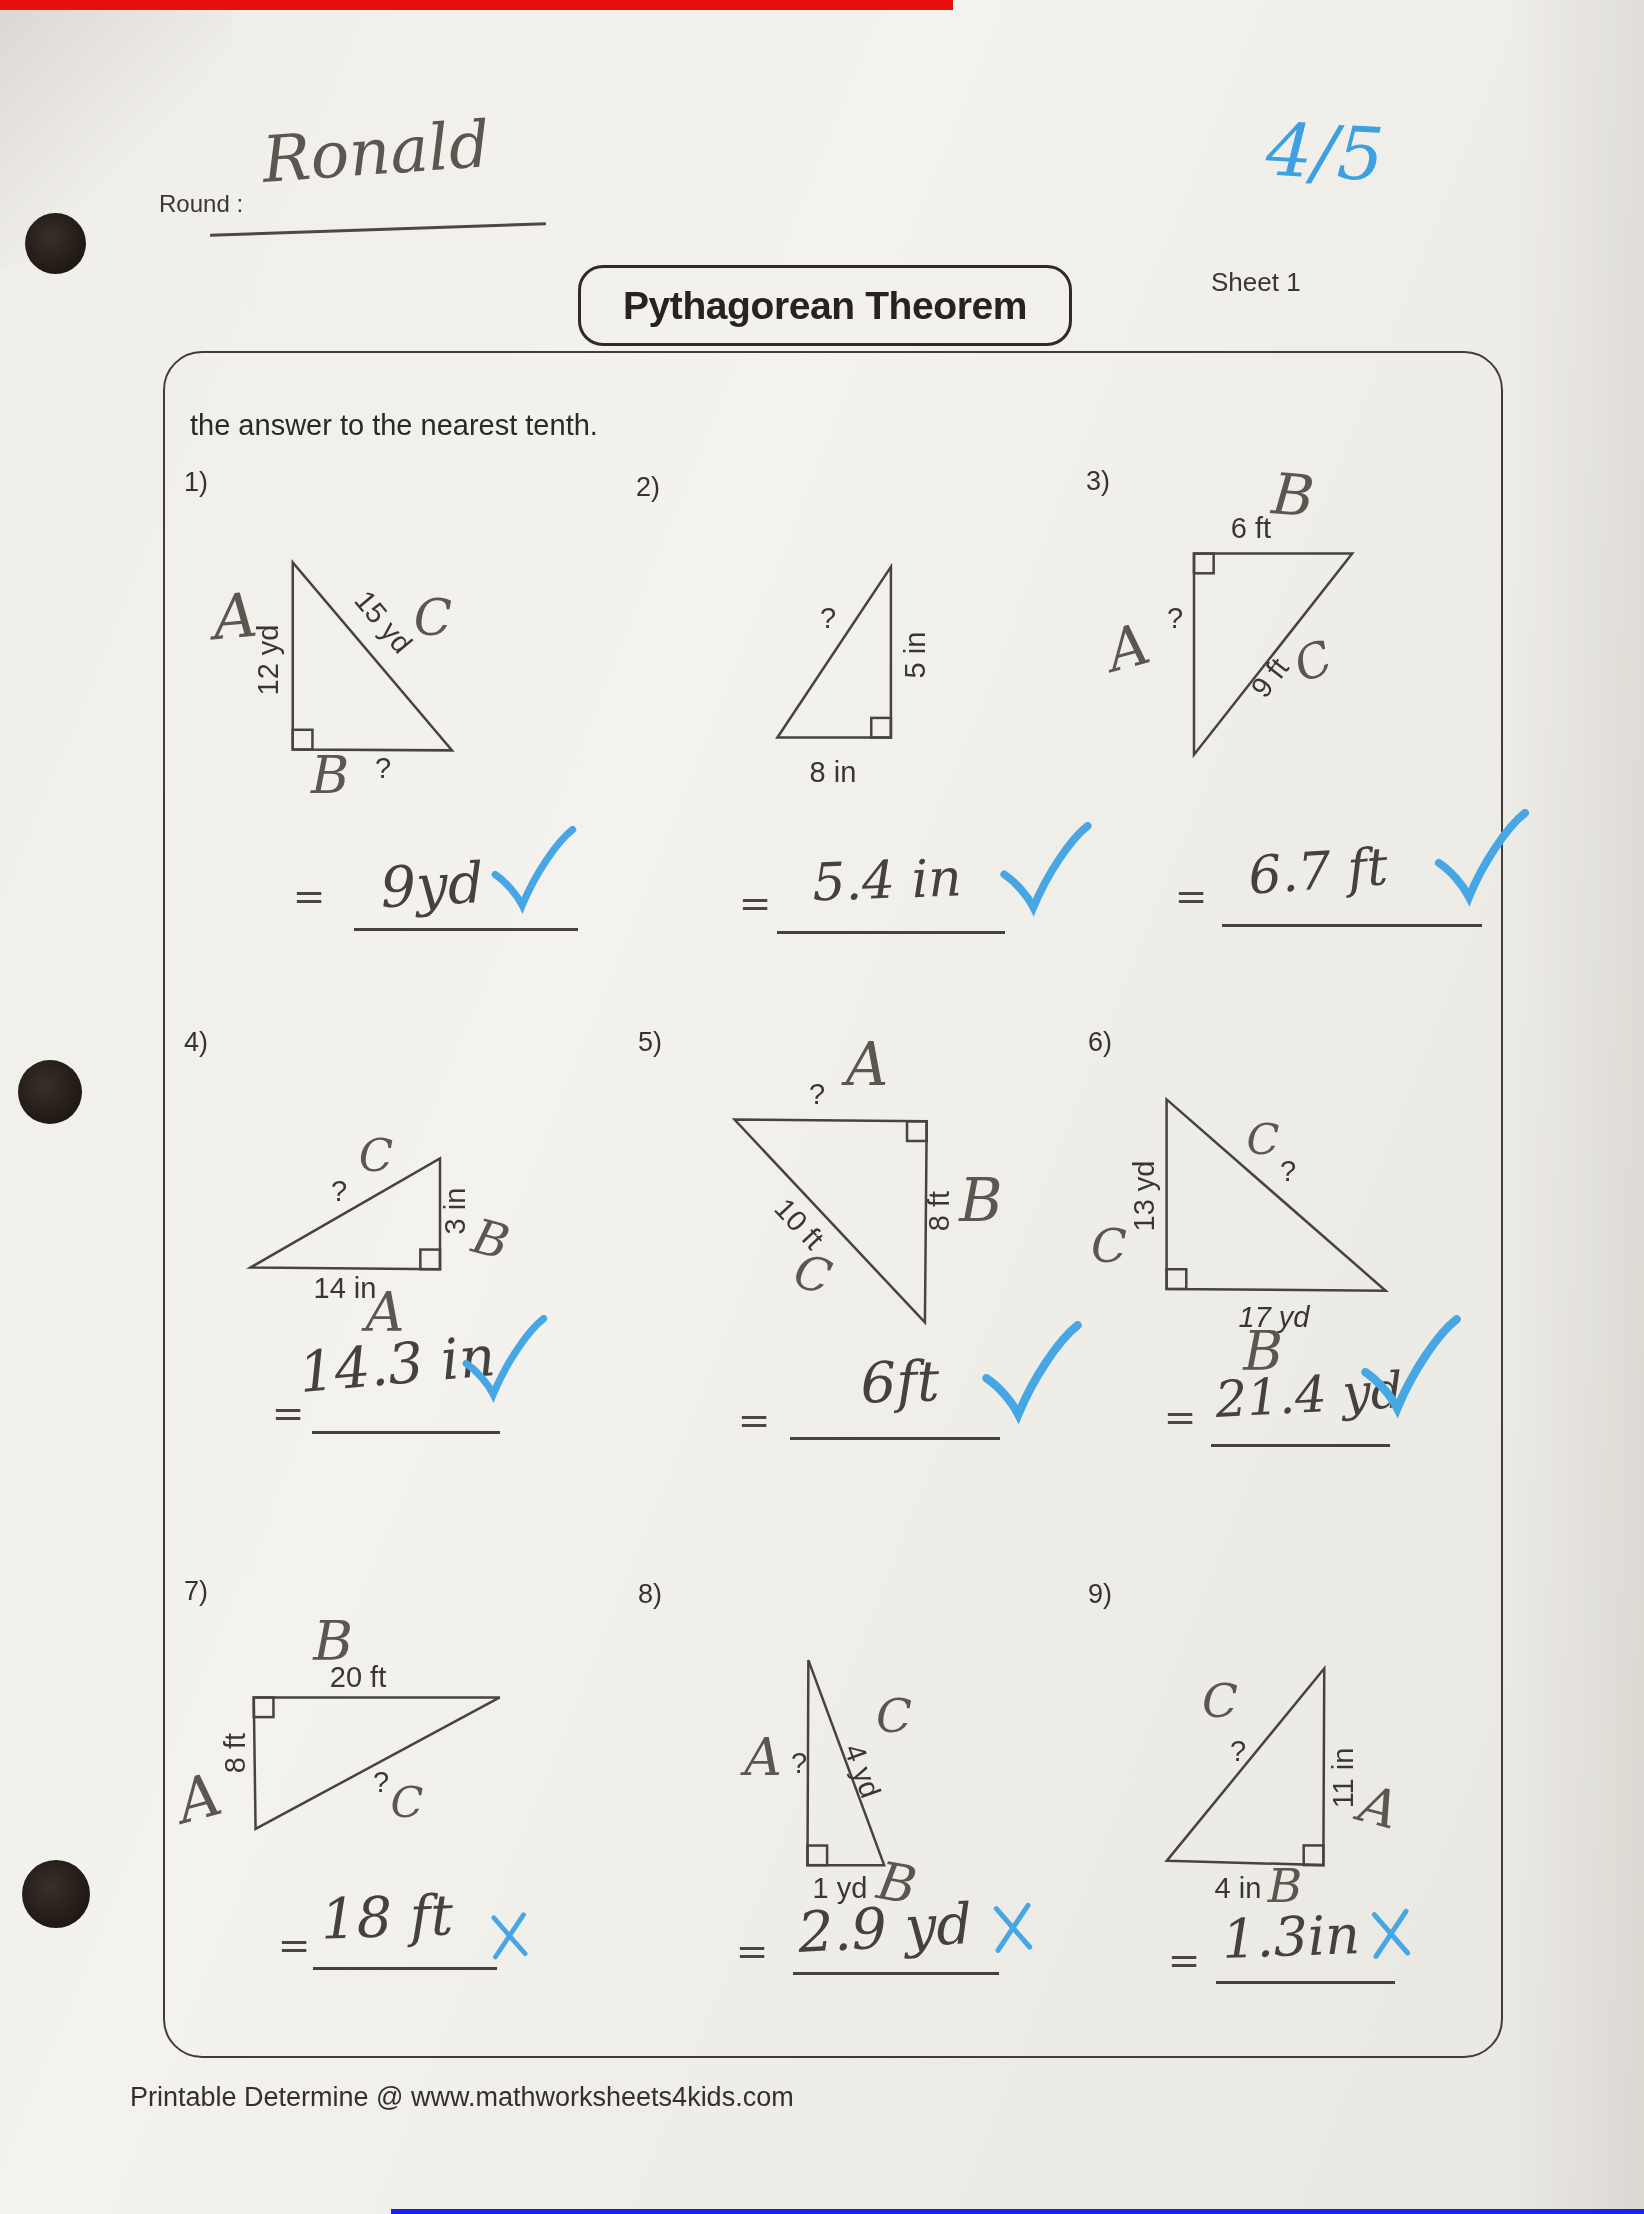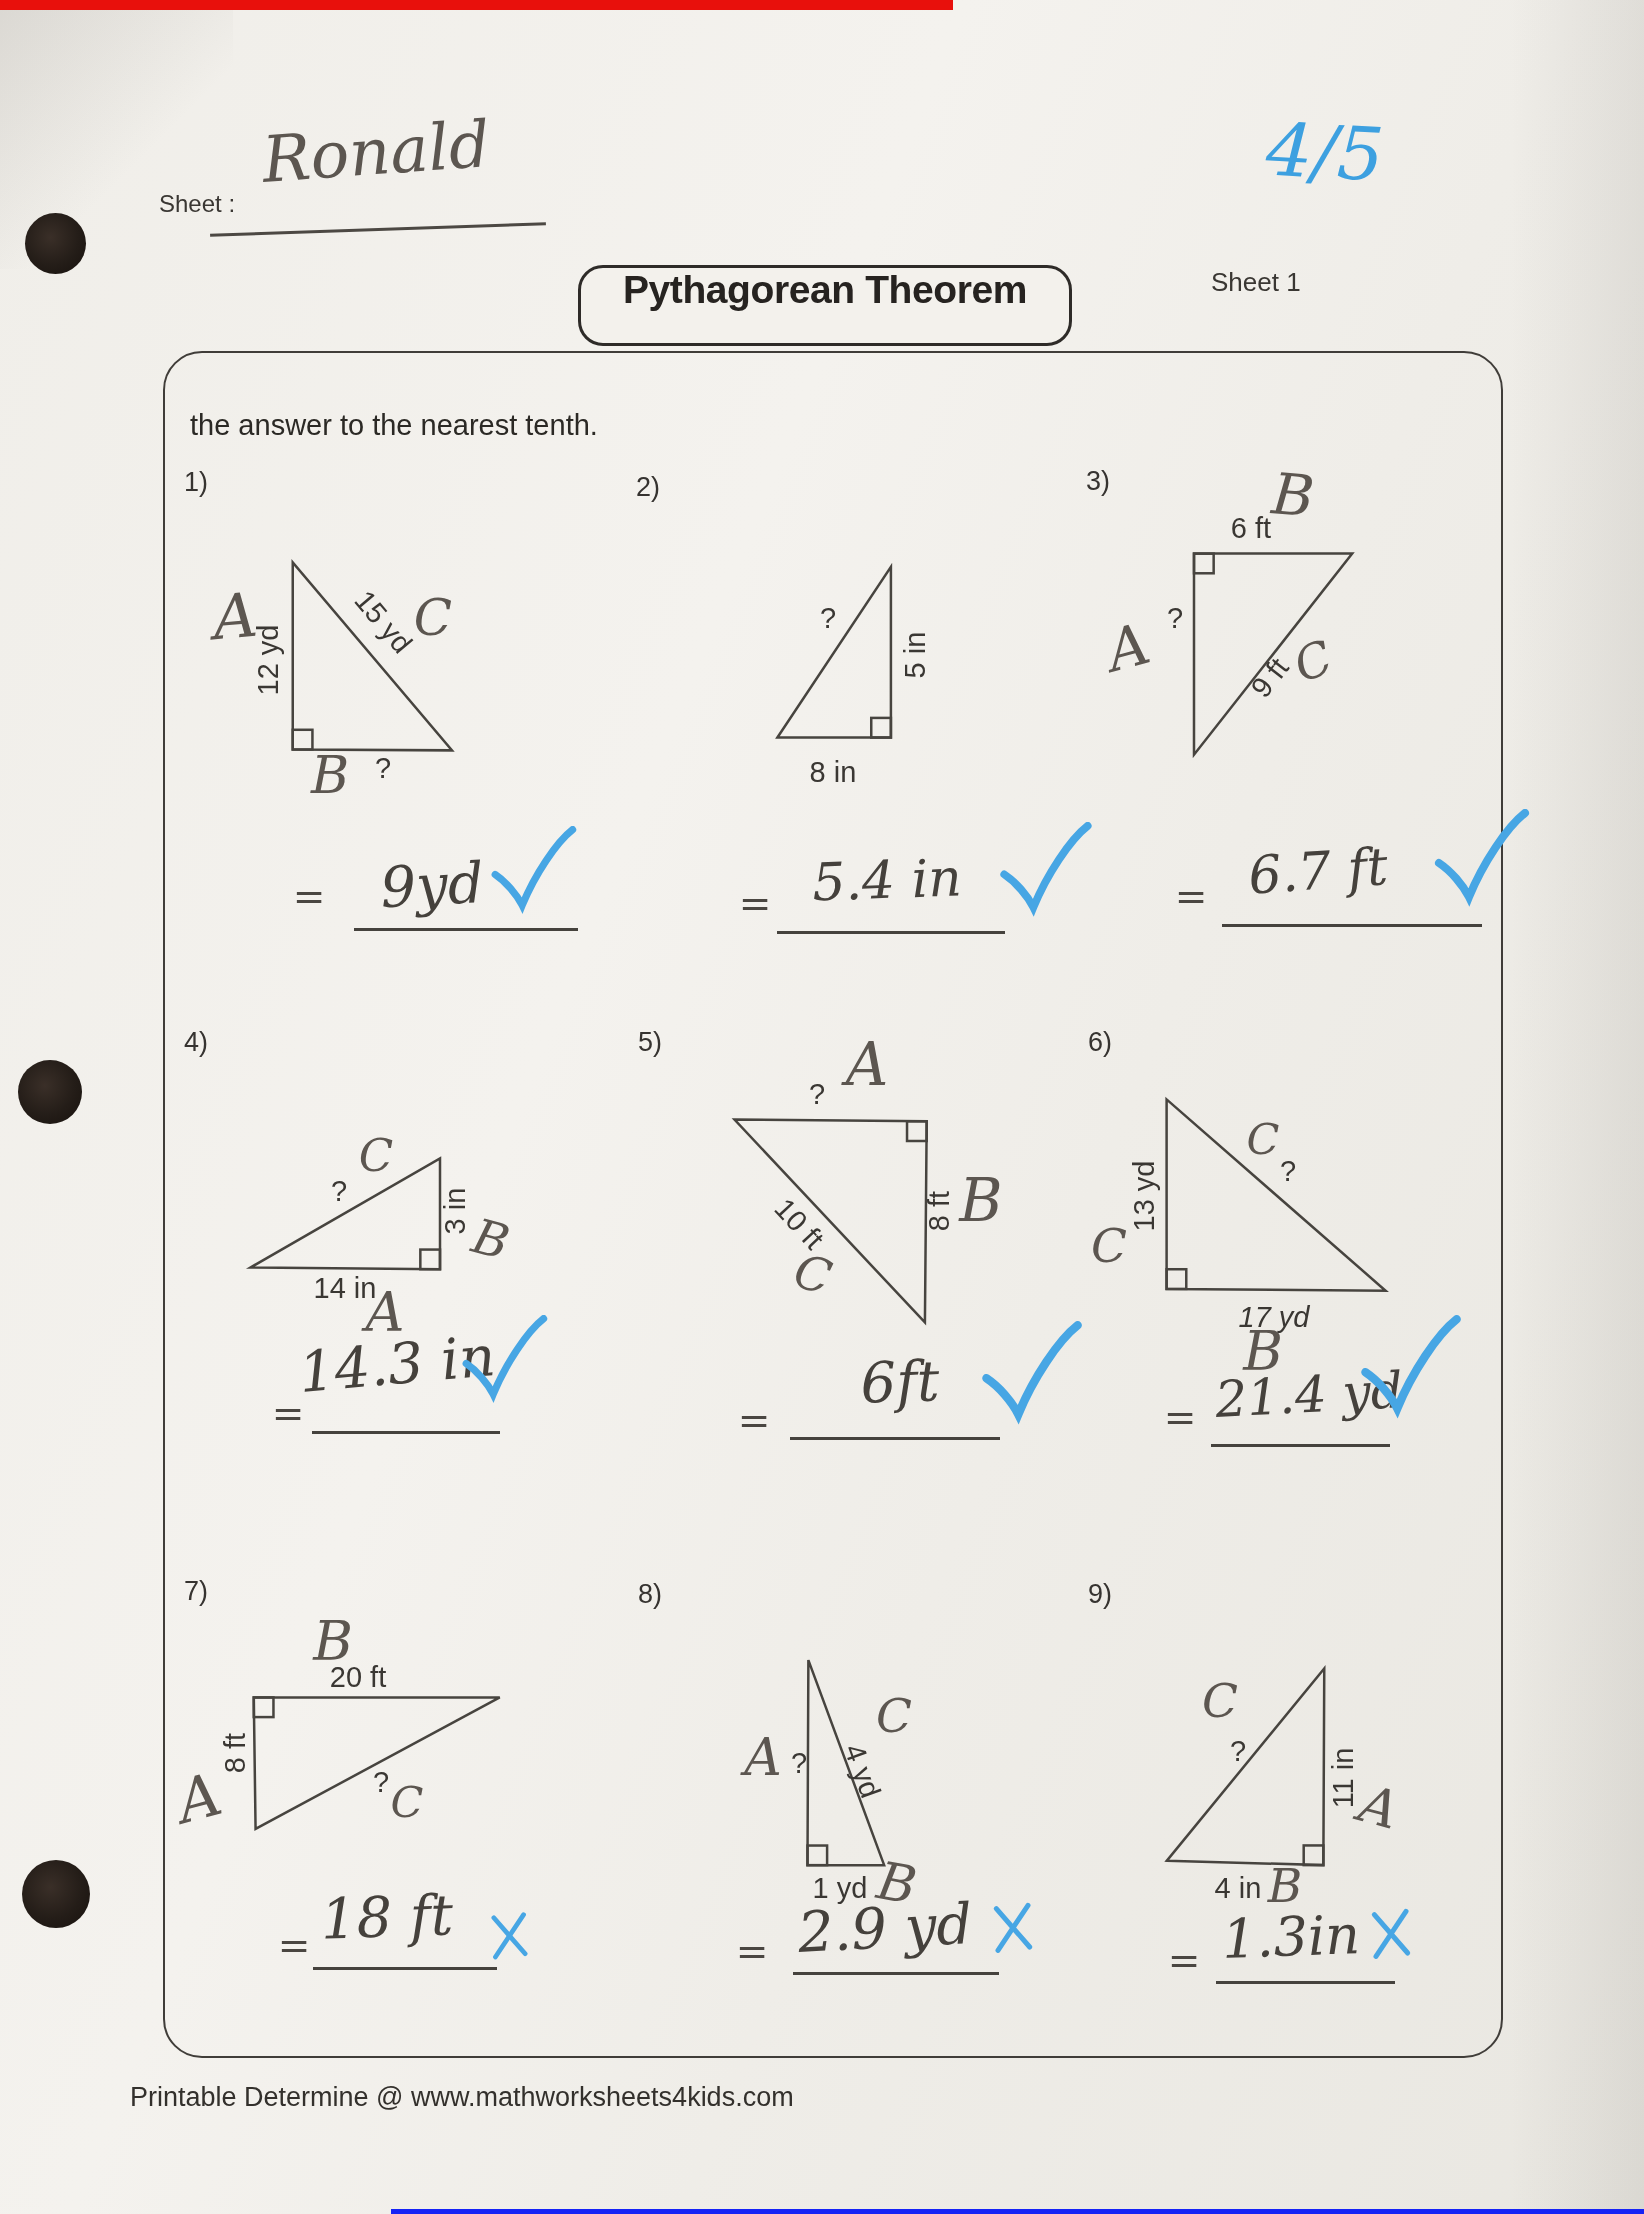--- a/index.html
+++ b/index.html
@@ -18,21 +18,21 @@
   .hw-blue{font-family:"DejaVu Serif",serif;font-style:italic;color:#3da0e0;}
   .eq{font-size:39px;color:#4a4641;font-family:"DejaVu Serif",serif;}
   .ansline{position:absolute;height:2.7px;background:#45423d;}
   .tri{position:absolute;}
   .tri polygon,.tri rect{fill:none;stroke:#47443f;stroke-width:2.8;stroke-linejoin:miter;}
   .mark{position:absolute;}
   .mark path,.mark line{fill:none;stroke:#47a6e4;stroke-linecap:round;}
   .titlebox{
     position:absolute;left:578px;top:265px;width:488px;height:75px;
     border:3.1px solid #2e2b28;border-radius:25px;background:#f3f1ec;
-    display:flex;justify-content:center;
+    display:flex;align-items:center;justify-content:center;
   }
   .title{font-size:39px;font-weight:700;color:#262320;letter-spacing:-0.4px;}
   .mainborder{
     position:absolute;left:163px;top:351px;width:1336px;height:1703px;
     border:2.7px solid #403d39;border-radius:39px;
   }
   .hole{position:absolute;border-radius:50%;
     background:radial-gradient(circle at 42% 40%,#3a2f28 0%,#241d18 55%,#17110d 100%);}
   .bar{position:absolute;}
   .shade1{position:absolute;right:0;top:0;width:134px;height:2215px;
@@ -49,21 +49,21 @@
 <div id="paper">
 
   <div class="shade2"></div>
   <div class="shade1"></div>
   <div class="bar" style="left:0;top:0;width:953px;height:9.9px;background:#e8100c;"></div>
   <div class="bar" style="left:391px;top:2209px;width:1253px;height:6.3px;background:#1623f5;"></div>
   <div class="hole" style="left:25px;top:213px;width:61px;height:61px;"></div>
   <div class="hole" style="left:18px;top:1060px;width:64px;height:64px;"></div>
   <div class="hole" style="left:21.5px;top:1860px;width:68px;height:68px;"></div>
 
-  <span class="abs printed" style="left:159px;top:190px;font-size:24px;">Sheet :</span>
+  <span class="abs printed" style="left:159px;top:190px;font-size:24px;">Round :</span>
   <div class="abs" style="left:210px;top:228px;width:336px;height:2.7px;background:#4c4843;transform:rotate(-2deg);"></div>
   <span class="ctr hw" style="left:376px;top:152px;font-size:64px;transform:translate(-50%,-50%) rotate(-4deg);">Ronald</span>
   <span class="ctr hw-blue" style="left:1325px;top:152px;font-size:73px;transform:translate(-50%,-50%) rotate(3deg);">4/5</span>
   <span class="abs printed" style="left:1211px;top:267px;font-size:26px;">Sheet 1</span>
 
   <div class="titlebox">
     <span class="title">Pythagorean Theorem</span>
   </div>
   <div class="mainborder"></div>
 

